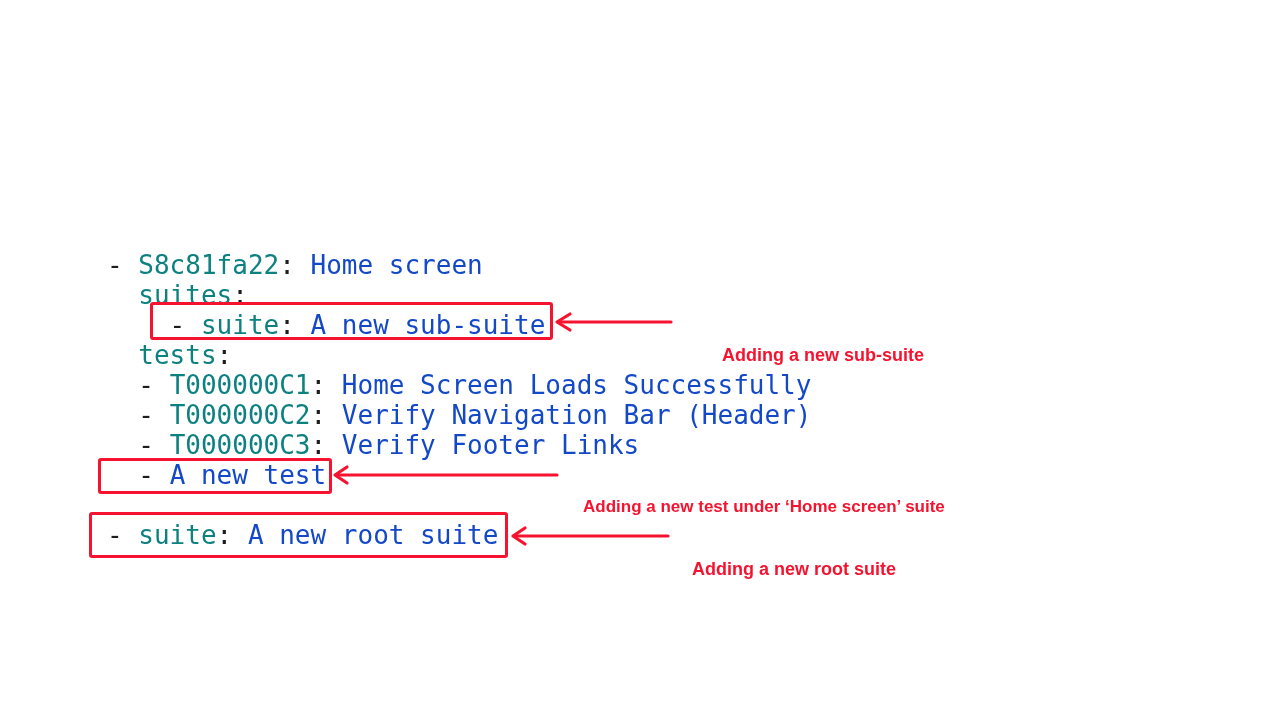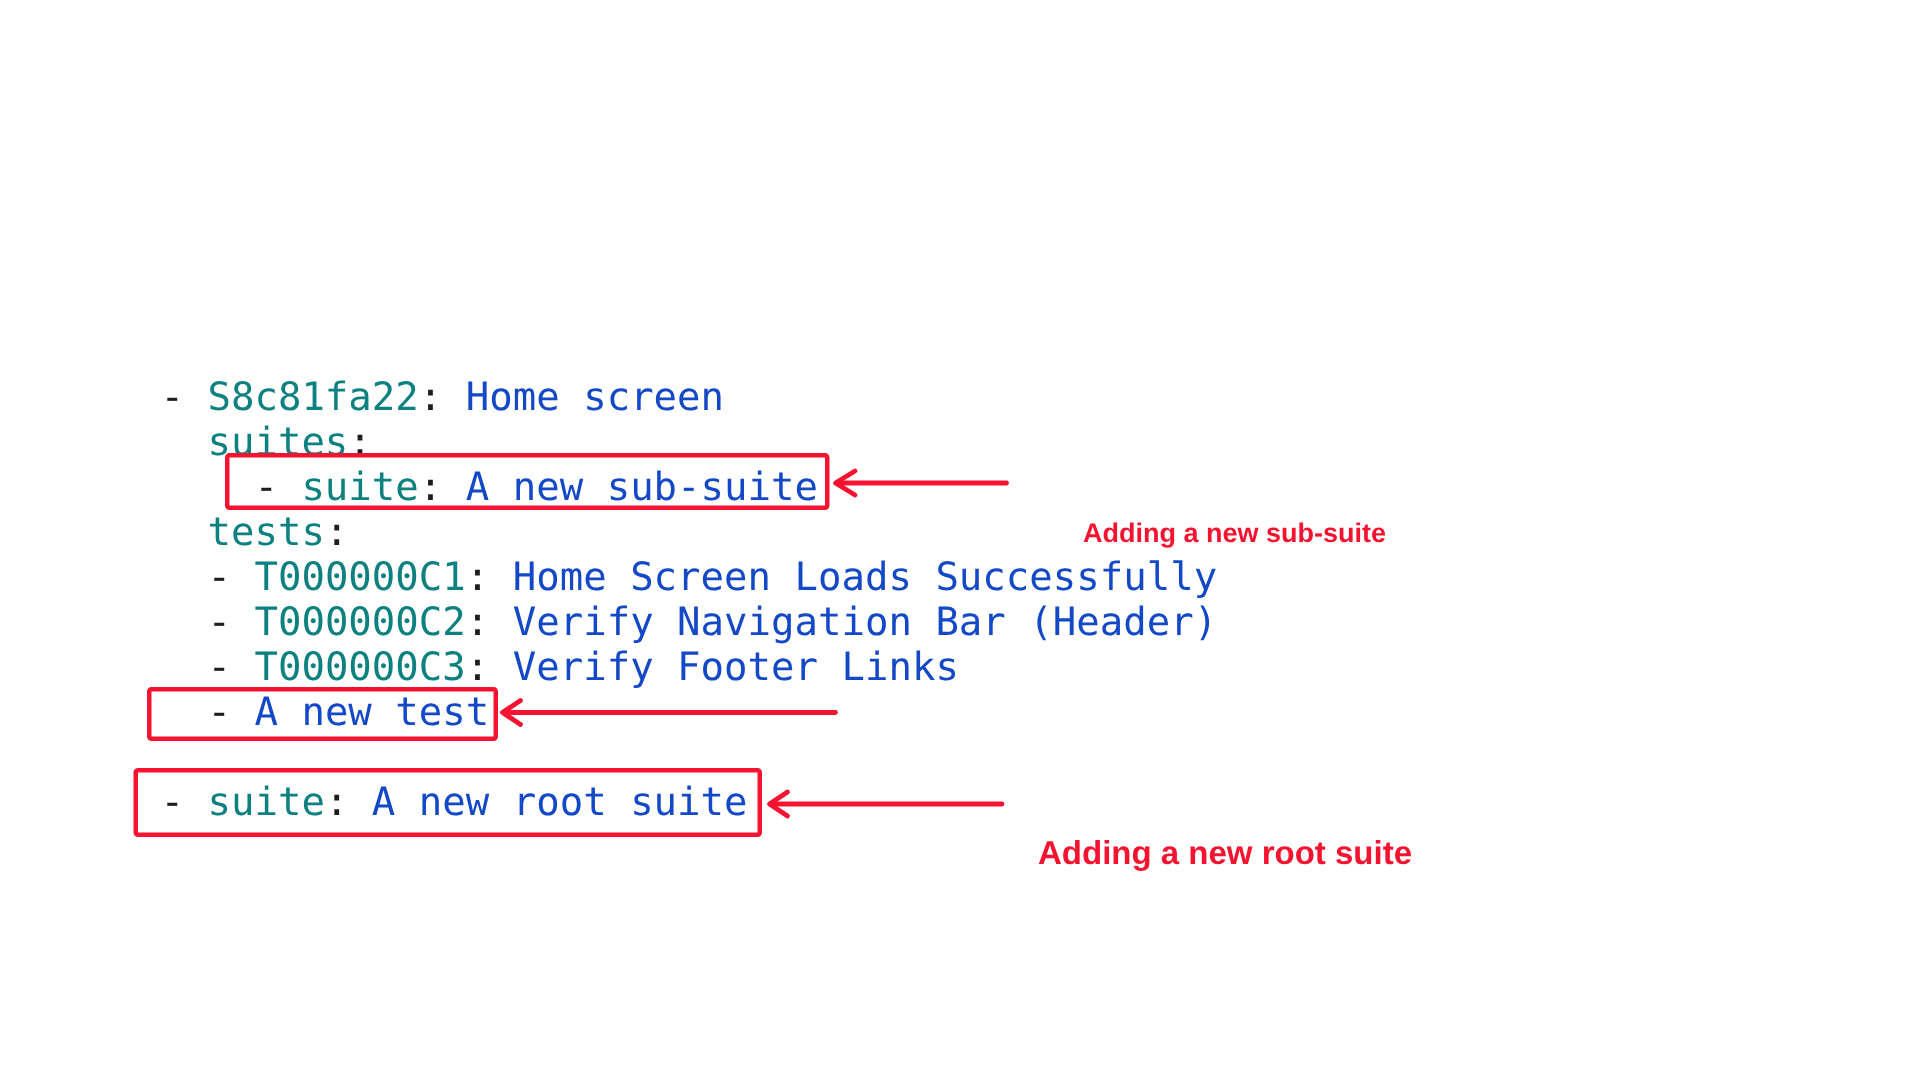--- a/index.html
+++ b/index.html
@@ -66,21 +66,21 @@
   .ann {
     position: absolute;
     color: var(--red);
     font-family: "Liberation Sans", sans-serif;
     font-weight: 700;
     white-space: nowrap;
     margin-top: 32px;
   }
   .ann-sub-suite  { left: 722px; top: 314px; font-size: 18px; line-height: 18px; }
   .ann-new-test   { left: 583px; top: 466px; font-size: 17px; line-height: 18px; }
-  .ann-root-suite { left: 692px; top: 528px; font-size: 22px; line-height: 18px; text-align: right; }
+  .ann-root-suite { left: 692px; top: 528px; font-size: 18px; line-height: 18px; text-align: right; }
 </style>
 </head>
 <body>
 
 <div class="canvas">
 
   <div class="code"><div class="code-line"><span class="plain">- </span><span class="key">S8c81fa22</span><span class="plain">:</span><span class="value"> Home screen</span></div><div class="code-line"><span class="plain">  </span><span class="key">suites</span><span class="plain">:</span></div><div class="code-line"><span class="plain">    - </span><span class="key">suite</span><span class="plain">:</span><span class="value"> A new sub-suite</span></div><div class="code-line"><span class="plain">  </span><span class="key">tests</span><span class="plain">:</span></div><div class="code-line"><span class="plain">  - </span><span class="key">T000000C1</span><span class="plain">:</span><span class="value"> Home Screen Loads Successfully</span></div><div class="code-line"><span class="plain">  - </span><span class="key">T000000C2</span><span class="plain">:</span><span class="value"> Verify Navigation Bar (Header)</span></div><div class="code-line"><span class="plain">  - </span><span class="key">T000000C3</span><span class="plain">:</span><span class="value"> Verify Footer Links</span></div><div class="code-line"><span class="plain">  - </span><span class="value">A new test</span></div><div class="code-line">&nbsp;</div><div class="code-line"><span class="plain">- </span><span class="key">suite</span><span class="plain">:</span><span class="value"> A new root suite</span></div></div>
 
   <div class="hl-box box-sub-suite"></div>
   <div class="hl-box box-new-test"></div>
@@ -95,15 +95,16 @@
       <line x1="557" y1="475" x2="339" y2="475"></line>
       <polyline points="347,467 335,475 347,483"></polyline>
     </g>
     <g>
       <line x1="668" y1="536" x2="516" y2="536"></line>
       <polyline points="525,528 513,536 525,544"></polyline>
     </g>
   </svg>
 
   <div class="ann ann-sub-suite">Adding a new sub-suite</div>
+  <div class="ann ann-new-test">Adding a new test under ‘Home screen’ suite</div>
   <div class="ann ann-root-suite">Adding a new root suite</div>
 
 </div>
 
 </body></html>

